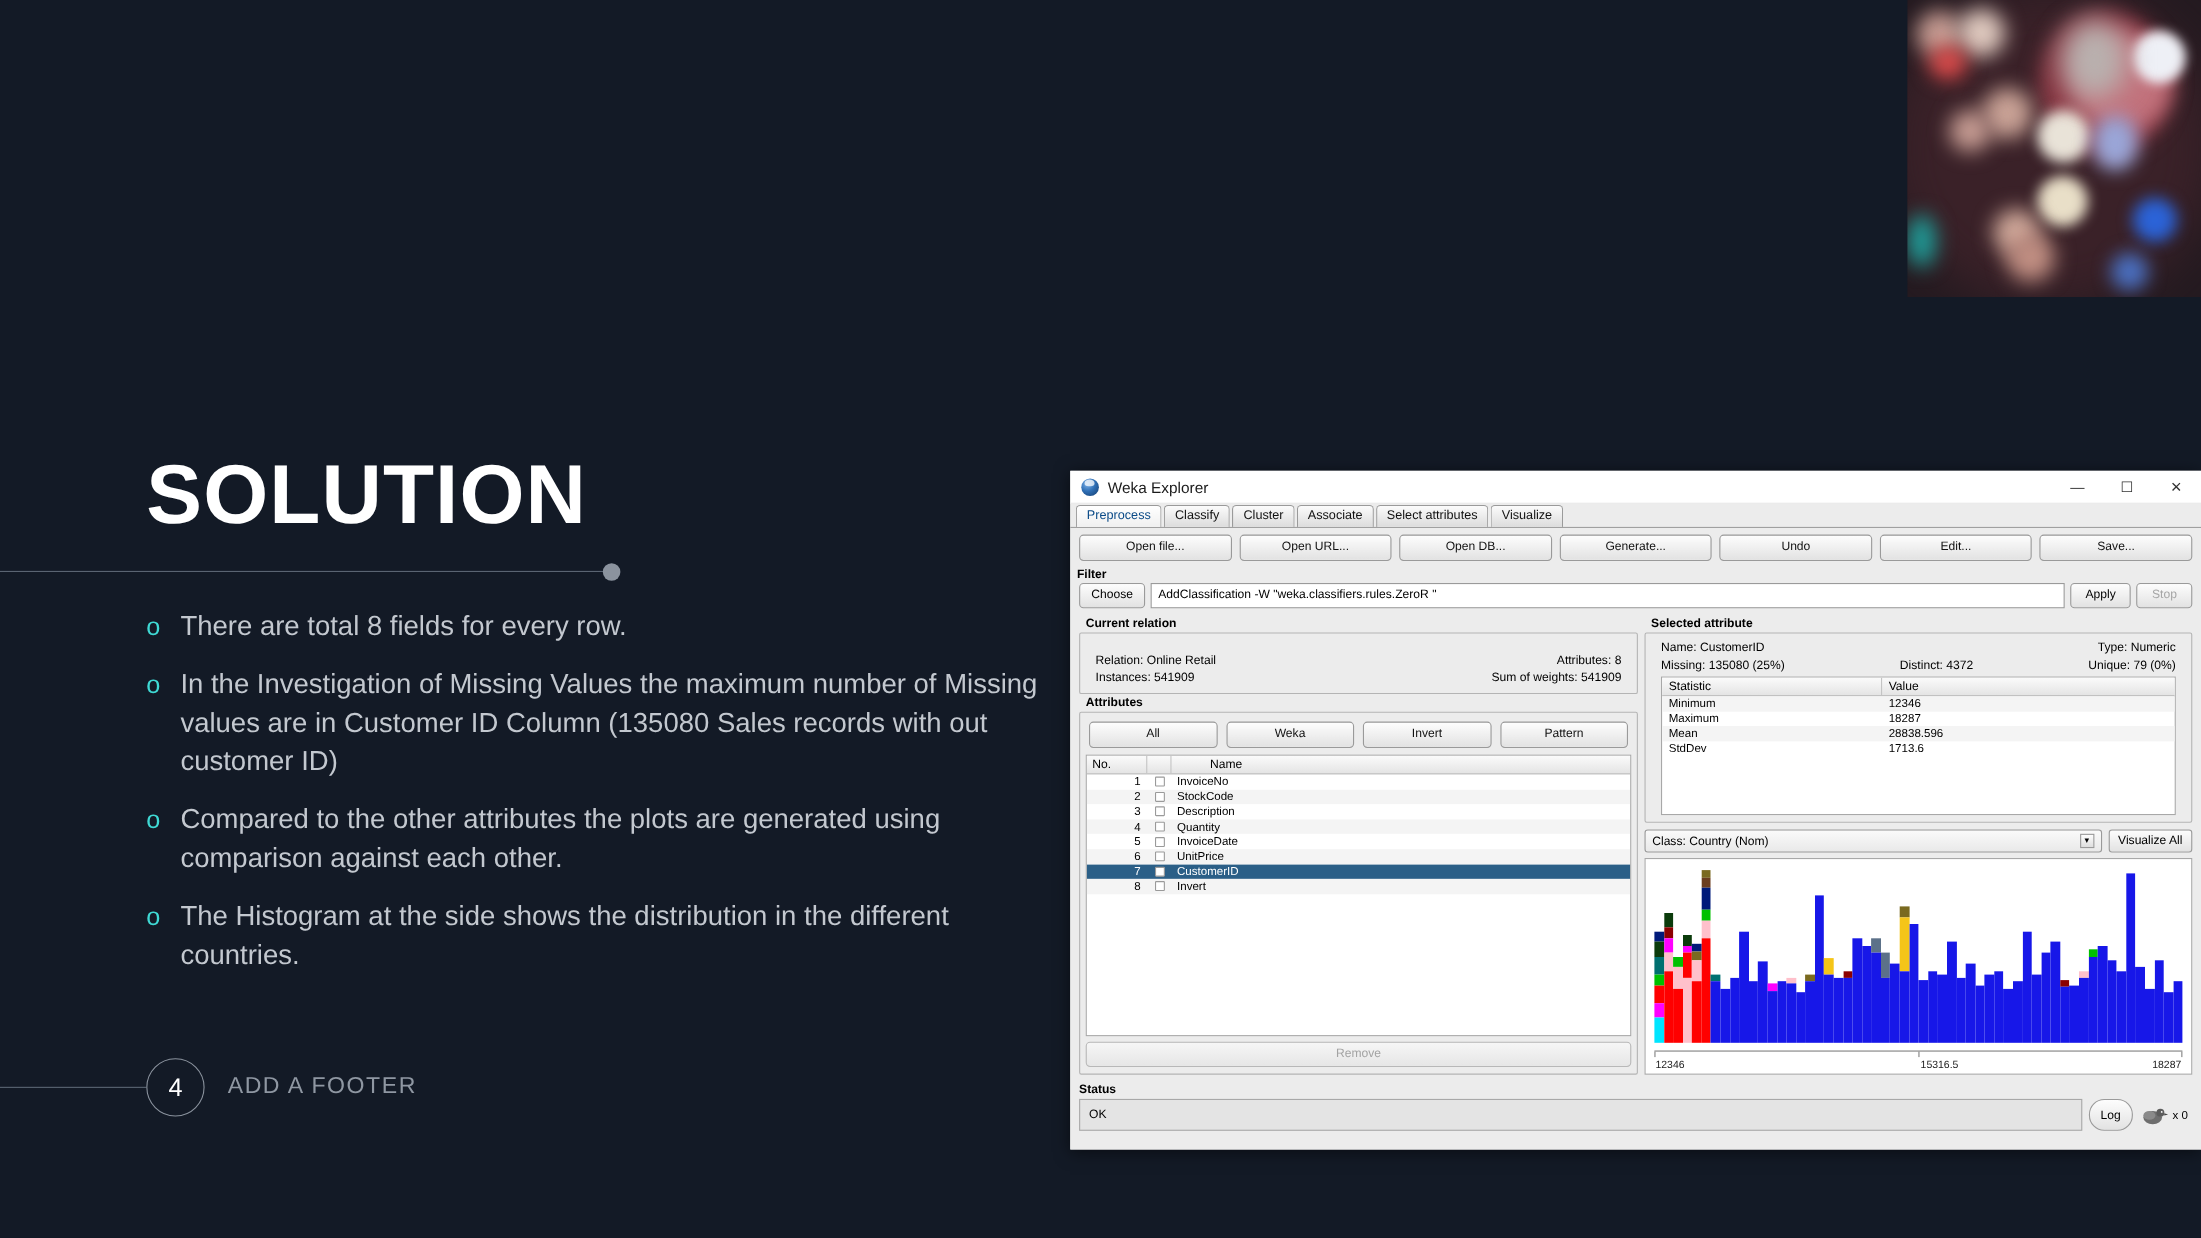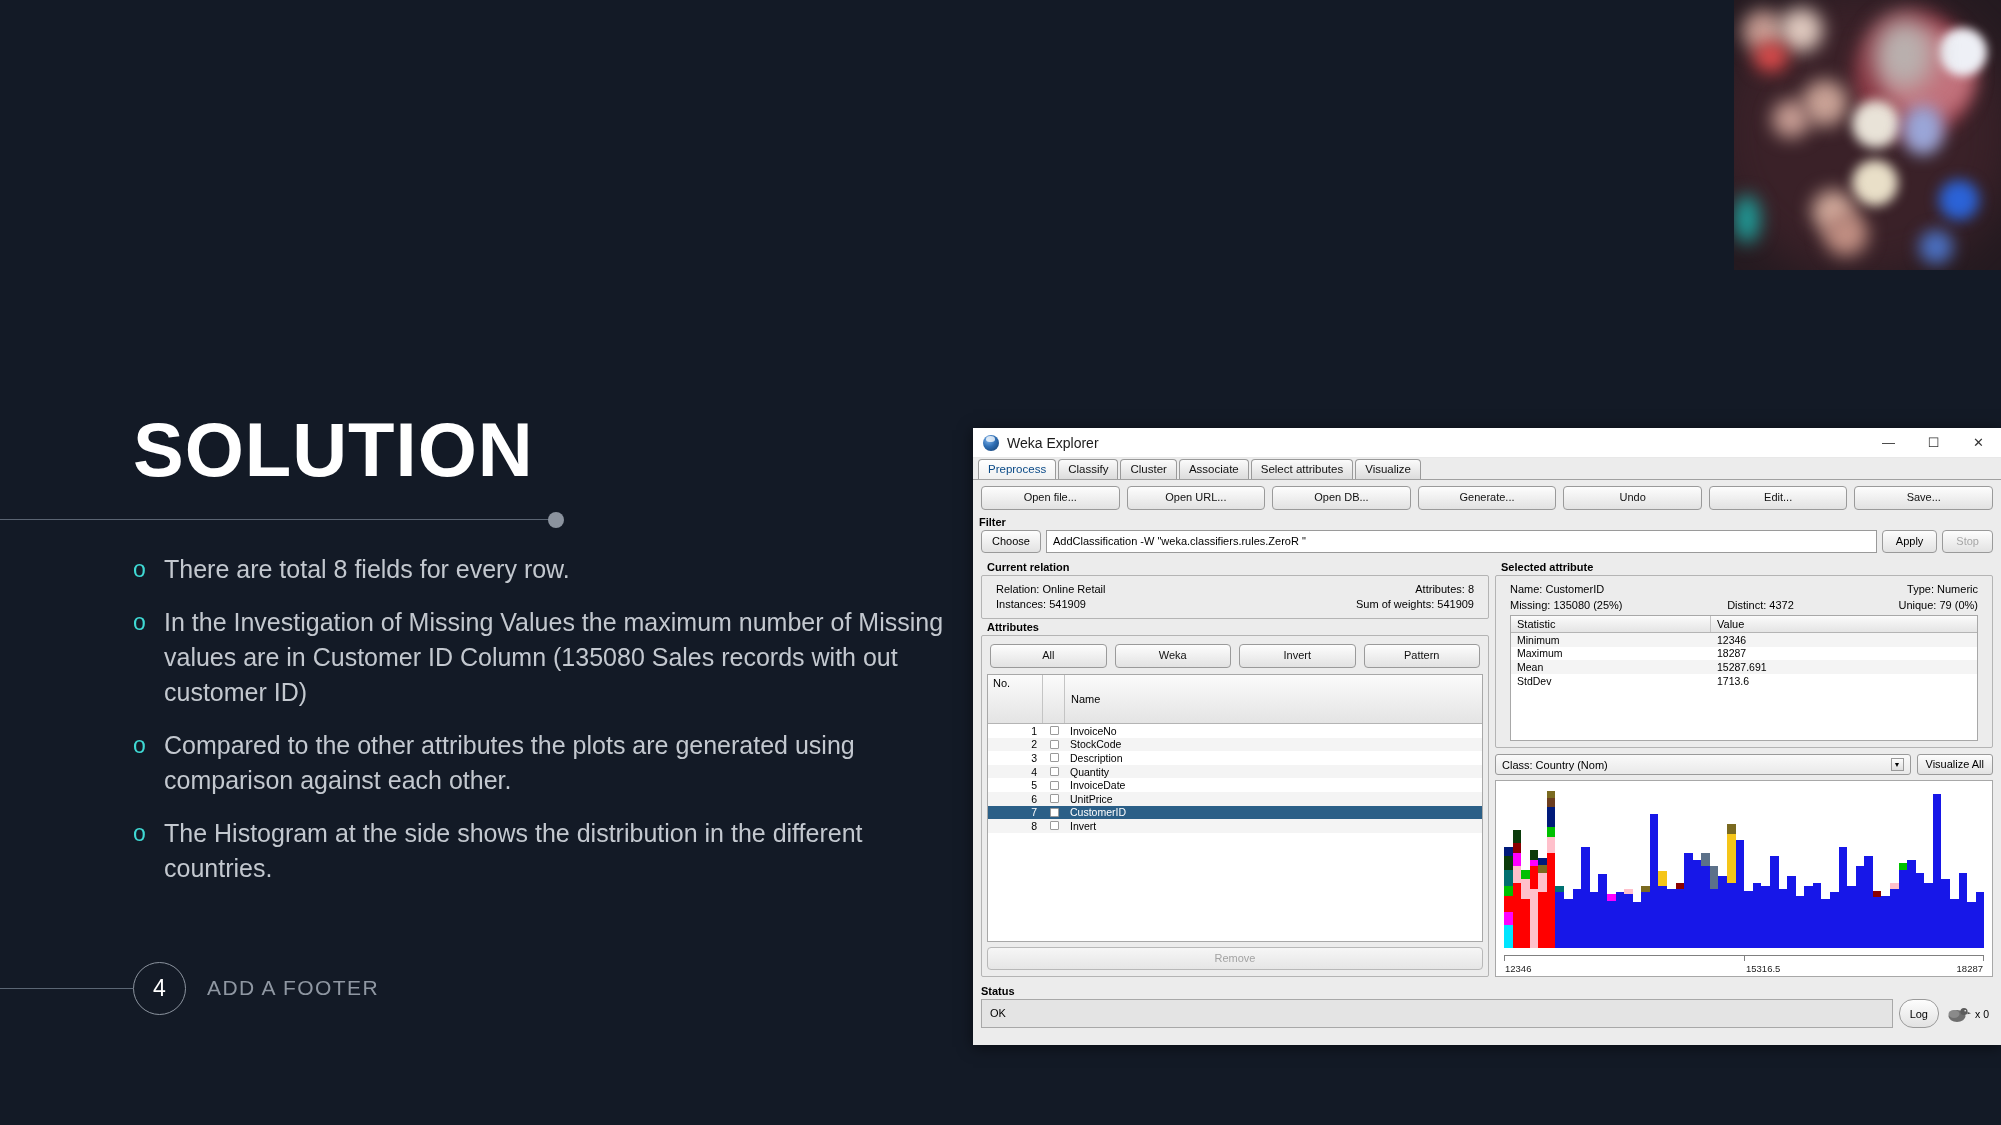--- a/index.html
+++ b/index.html
@@ -134,21 +134,21 @@
   #stopbtn { color: #a6a6a6; }
 
   #panels { display: flex; gap: 6px; padding: 0 8px; height: 418px; }
   #leftpanel { width: 508px; display: flex; flex-direction: column; }
   #rightpanel { flex: 1; display: flex; flex-direction: column; }
 
   .groupbox {
     border: 1px solid #b4b4b4; background: #ececec; border-radius: 2px;
   }
 
-  #relbox { padding: 7px 14px 8px 14px; display: flex; font-size: 11px; }
+  #relbox { padding: 19px 14px 8px 14px; display: flex; font-size: 11px; }
   #relbox .col { display: flex; flex-direction: column; gap: 3px; }
   #relbox .lcol { flex: 1; }
   #relbox .rcol { text-align: right; }
   #relbox .row { white-space: nowrap; }
 
   #selattrbox { padding: 7px 14px 6px 14px; font-size: 11px; }
   #selattrbox .line { display: flex; justify-content: space-between; margin-bottom: 4px; }
   #selattrbox .mid { flex: 1; text-align: center;}
 
   #attrbtns { display: flex; gap: 8px; padding: 8px 8px 6px 8px; }
@@ -156,21 +156,21 @@
   #attrtable {
     margin: 0 5px 5px 5px; background: #fff; border: 1px solid #a8a8a8;
     flex: 1; overflow: hidden; font-size: 11px;
   }
   #attrtable .hdr {
     display: flex; background: linear-gradient(#fbfbfb,#e4e4e4);
     border-bottom: 1px solid #b4b4b4; font-size: 11px;
   }
   #attrtable .hdr .c1 { width: 55px; padding: 2px 5px; border-right: 1px solid #c4c4c4;}
   #attrtable .hdr .c2 { width: 22px; border-right: 1px solid #c4c4c4;}
-  #attrtable .hdr .c3 { flex: 1; padding: 18px 6px; }
+  #attrtable .hdr .c3 { flex: 1; padding: 2px 6px; margin-left: 29px; }
   .arow { display: flex; align-items: center; height: 13.6px; }
   .arow:nth-child(even) { background: #f4f4f4; }
   .arow.sel { background: #2b5f87; color: #fff; }
   .arow .n { width: 55px; text-align: right; padding-right: 6px; font-size: 10.5px;}
   .arow .cb { width: 22px; display:flex; justify-content:center; }
   .arow .cb i {
     display:block; width: 9px; height: 9px; border: 1px solid #9a9a9a;
     background: #fff; border-radius: 1px;
   }
   .arow .nm { flex: 1; padding-left: 5px; font-size: 10.5px; }
@@ -462,21 +462,21 @@
                 <div class="srow">
                   <span class="c1">Minimum</span>
                   <span class="c2">12346</span>
                 </div>
                 <div class="srow">
                   <span class="c1">Maximum</span>
                   <span class="c2">18287</span>
                 </div>
                 <div class="srow">
                   <span class="c1">Mean</span>
-                  <span class="c2">15287.691</span>
+                  <span class="c2">28838.596</span>
                 </div>
                 <div class="srow">
                   <span class="c1">StdDev</span>
                   <span class="c2">1713.6</span>
                 </div>
               </div>
 
           </div>
         </div>
 

